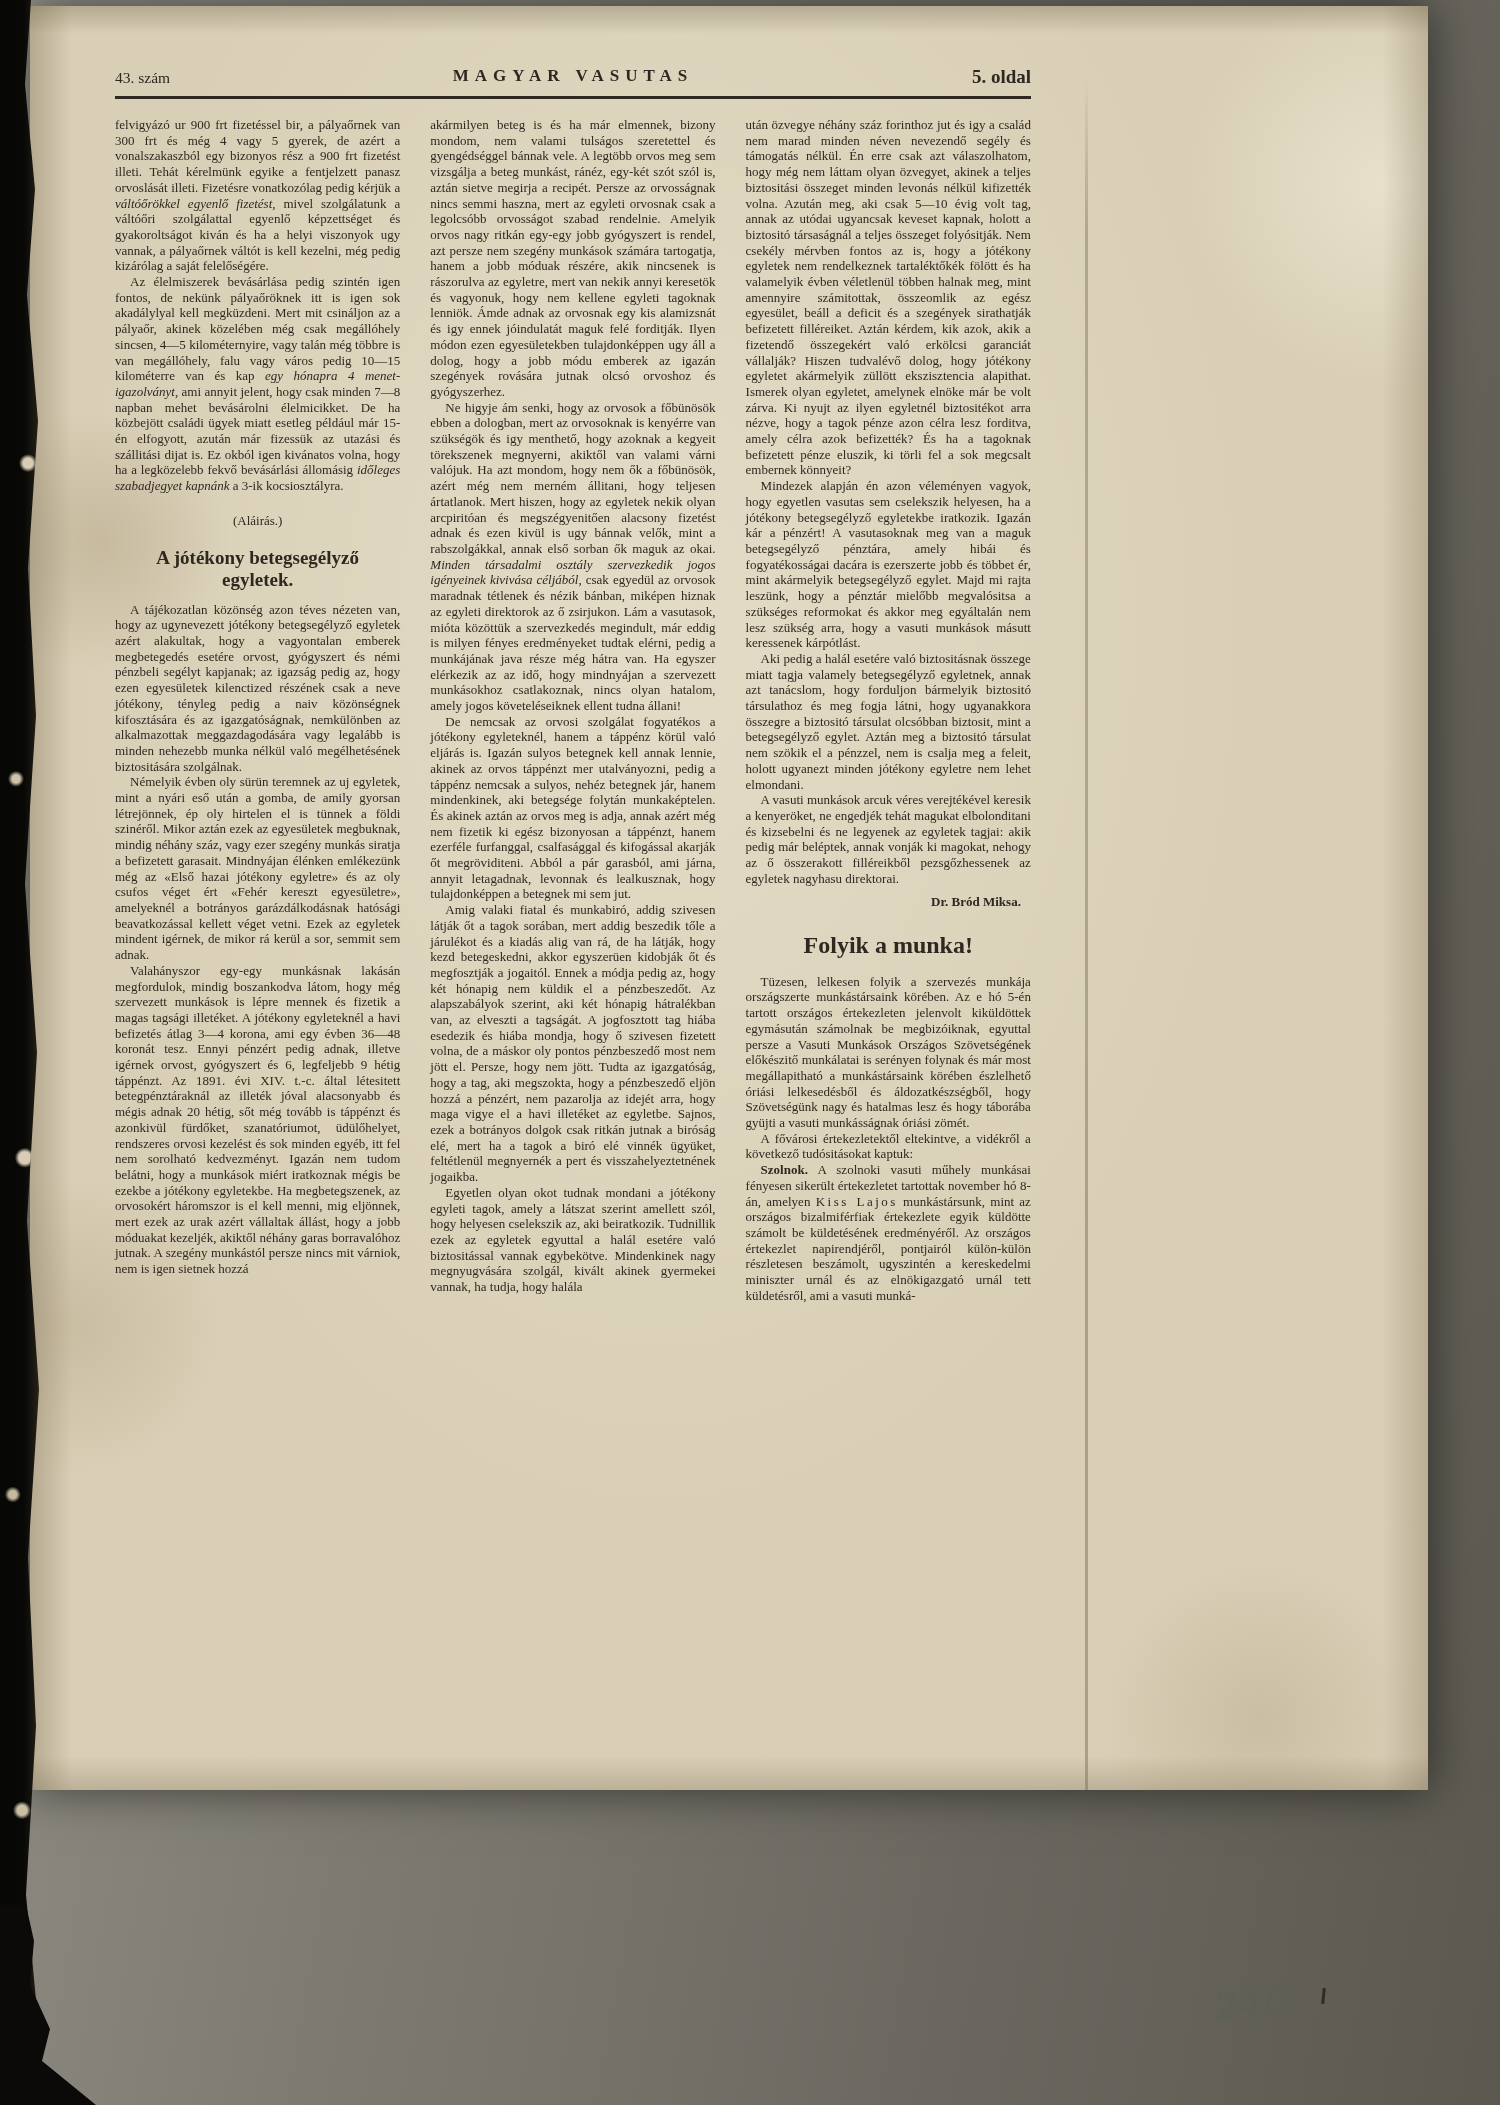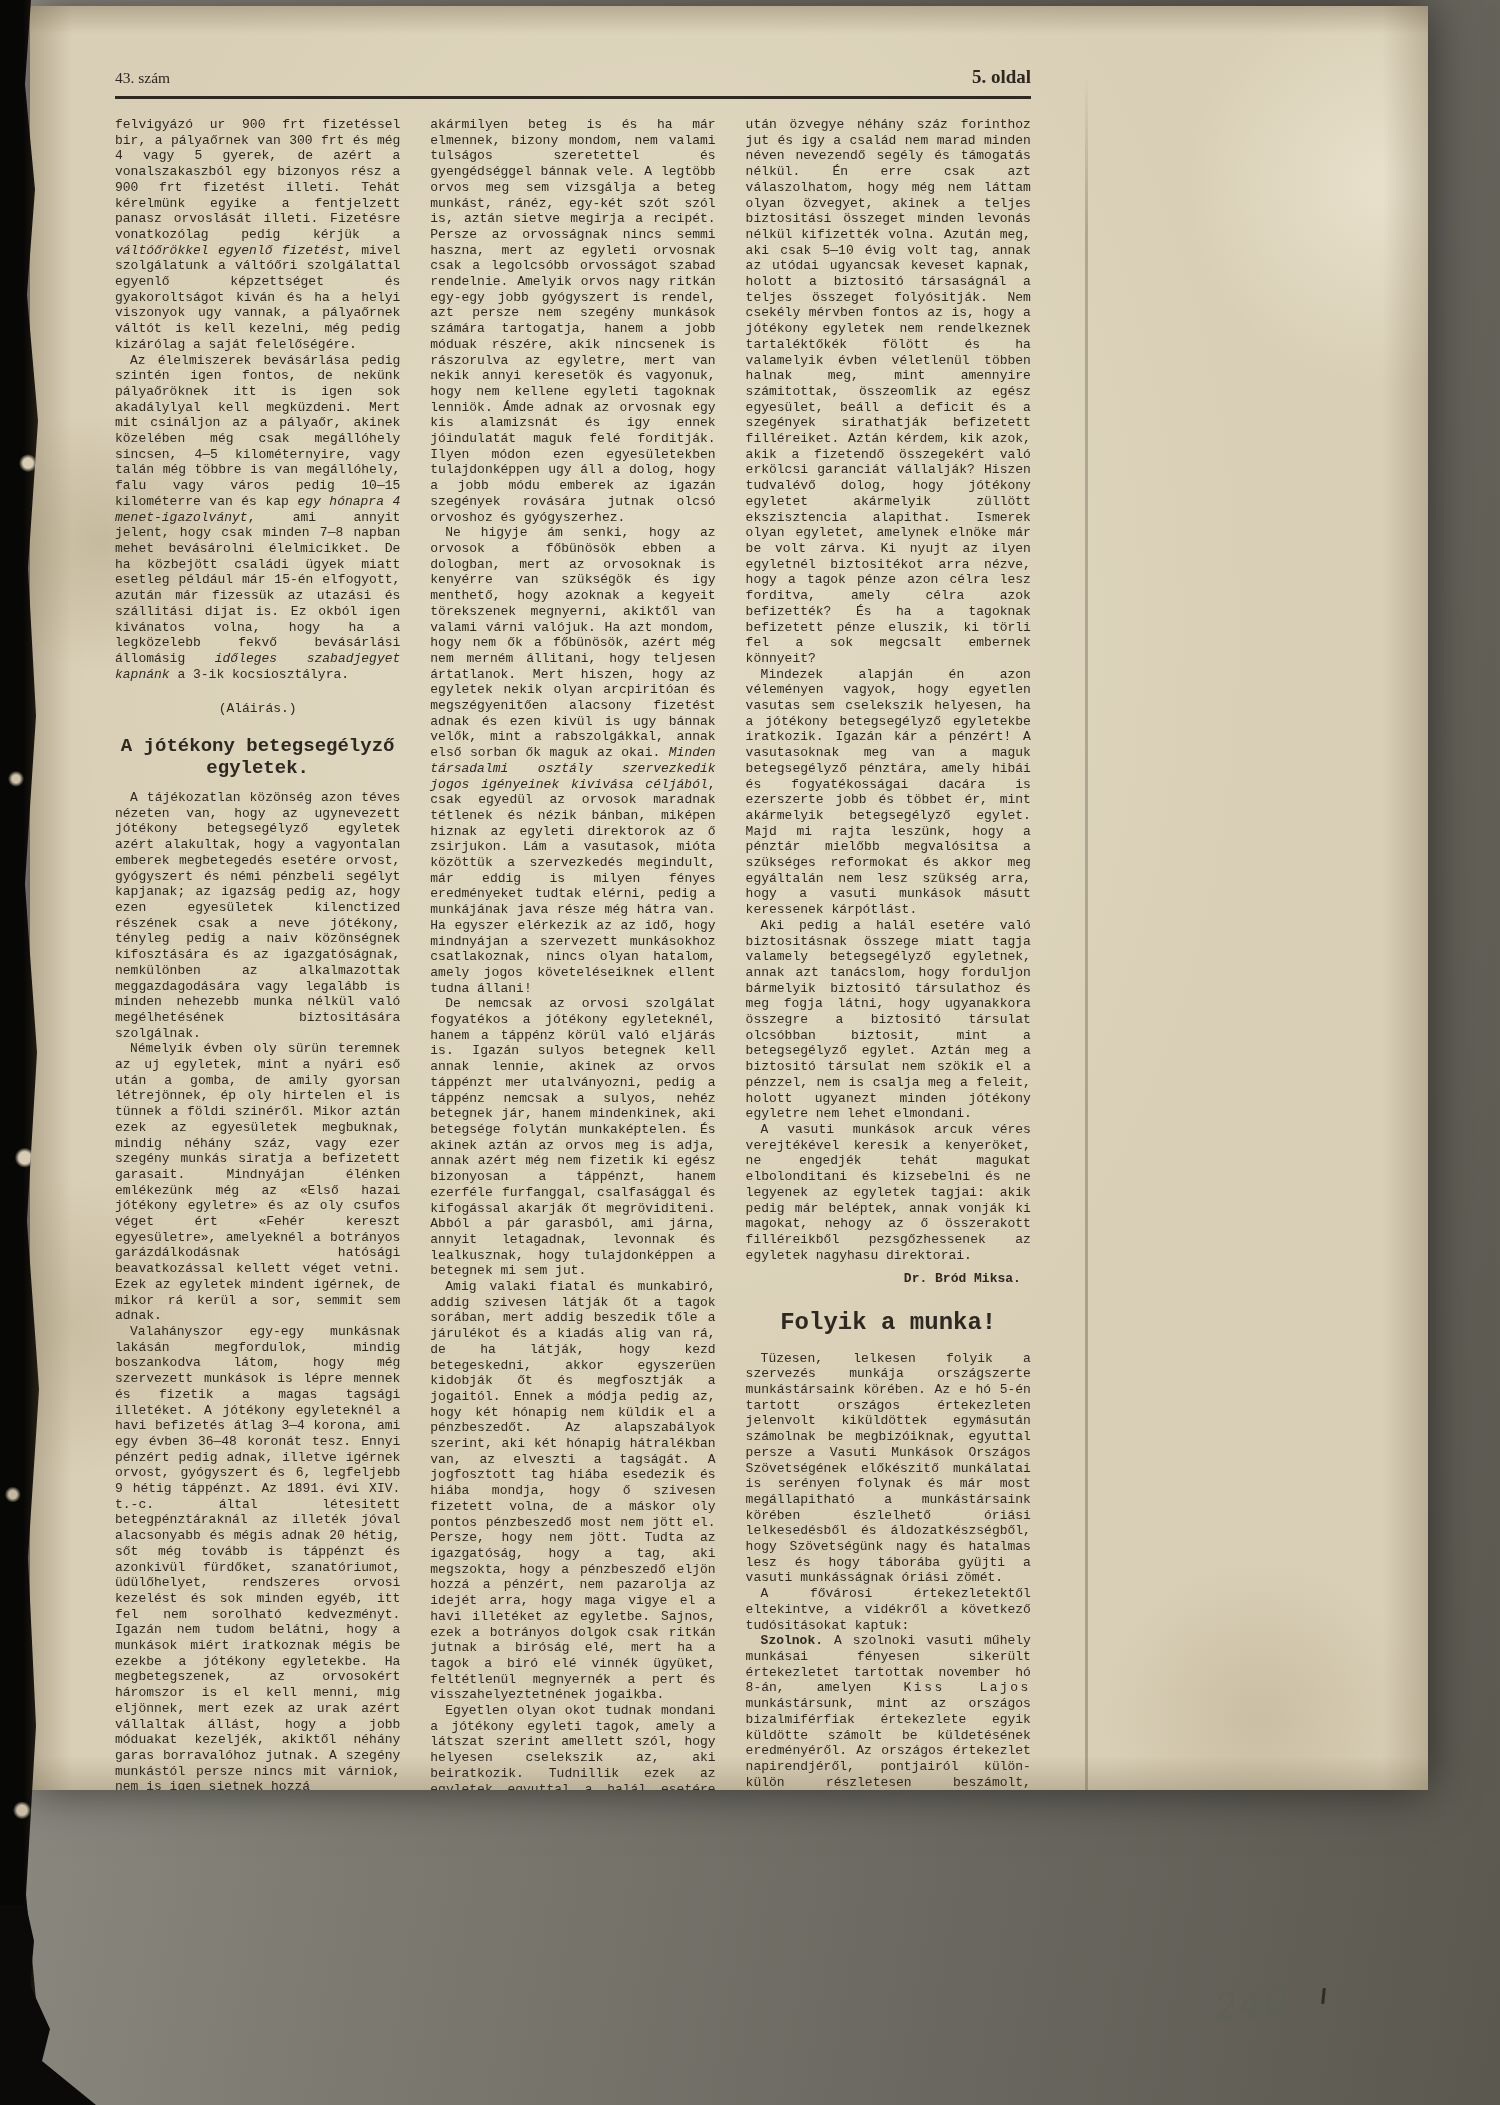--- a/index.html
+++ b/index.html
@@ -46,21 +46,21 @@
     position:absolute; left:1055px; top:70px; width:3px; height:1945px; z-index:5;
     background:linear-gradient(180deg, rgba(40,35,25,0), rgba(40,35,25,.45) 8%, rgba(40,35,25,.5) 86%, rgba(40,35,25,0));
     opacity:.55;
   }
   .content { position:absolute; left:85px; top:60px; width:916px; color:#2e2820; }
   .pg-header { position:relative; display:flex; justify-content:space-between; align-items:baseline; height:24px; }
   .issue { font-size:15.5px; }
   .masthead { position:absolute; left:0; right:0; text-align:center; font-size:17px; font-weight:bold; letter-spacing:6px; }
   .pageno { font-size:19px; font-weight:bold; }
   .header-rule { border-bottom:3px solid #2e2820; margin-top:6px; }
-  .columns { display:flex; gap:30px; margin-top:18px;font-family:Liberation Mono, monospace; }
+  .columns { display:flex; gap:30px; margin-top:18px; }
   .col { flex:0 0 285.3px; width:285.3px; font-size:13px; line-height:15.7px; text-align:justify; }
   .col p { text-indent:15px; margin:0; }
   .col p.cont { text-indent:0; }
   .col p.center { text-align:center; text-indent:0; margin:19px 0 8px; }
   .col p.signature { text-align:right; font-weight:bold; text-indent:0; margin:8px 10px 6px 0; }
   .col h2.art-title { text-align:center; font-size:19px; line-height:1.16; font-weight:bold; margin:18px 4px 11px; }
   .col h2.art-title-lg { text-align:center; font-size:24px; line-height:1.15; font-weight:bold; margin:22px 0 14px; }
   .sperr { letter-spacing:2.5px; }
   .handwritten {
     position:absolute; left:1215px; top:1984px; z-index:6;
@@ -73,20 +73,21 @@
     background:#23201a; transform:rotate(6deg); opacity:.8;
   }
 </style>
 </head>
 <body>
 
 <div class="paper">
   <div class="content">
     <div class="pg-header">
       <span class="issue">43. szám</span>
+      <span class="masthead">MAGYAR VASUTAS</span>
       <span class="pageno">5. oldal</span>
     </div>
     <div class="header-rule"></div>
     <div class="columns" id="columns">
         <div class="col">
           <p class="cont">felvigyázó ur 900 frt fizetéssel bir, a pályaőrnek van 300 frt és még 4 vagy 5 gyerek, de azért a vonalszakaszból egy bizonyos rész a 900 frt fizetést illeti. Tehát kérelmünk egyike a fentjelzett panasz orvoslását illeti. Fizetésre vonatkozólag pedig kérjük a <i>váltóőrökkel egyenlő fizetést</i>, mivel szolgálatunk a váltóőri szolgálattal egyenlő képzettséget és gyakoroltságot kiván és ha a helyi viszonyok ugy vannak, a pályaőrnek váltót is kell kezelni, még pedig kizárólag a saját felelőségére.</p>
           <p class="p">Az élelmiszerek bevásárlása pedig szintén igen fontos, de nekünk pályaőröknek itt is igen sok akadálylyal kell megküzdeni. Mert mit csináljon az a pályaőr, akinek közelében még csak megállóhely sincsen, 4—5 kilométernyire, vagy talán még többre is van megállóhely, falu vagy város pedig 10—15 kilométerre van és kap <i>egy hónapra 4 menet-igazolványt</i>, ami annyit jelent, hogy csak minden 7—8 napban mehet bevásárolni élelmicikket. De ha közbejött családi ügyek miatt esetleg például már 15-én elfogyott, azután már fizessük az utazási és szállitási dijat is. Ez okból igen kivánatos volna, hogy ha a legközelebb fekvő bevásárlási állomásig <i>időleges szabadjegyet kapnánk</i> a 3-ik kocsiosztályra.</p>
           <p class="center">(Aláirás.)</p>
           <h2 class="art-title">A jótékony betegsegélyző egyletek.</h2>
           <p class="p">A tájékozatlan közönség azon téves nézeten van, hogy az ugynevezett jótékony betegsegélyző egyletek azért alakultak, hogy a vagyontalan emberek megbetegedés esetére orvost, gyógyszert és némi pénzbeli segélyt kapjanak; az igazság pedig az, hogy ezen egyesületek kilenctized részének csak a neve jótékony, tényleg pedig a naiv közönségnek kifosztására és az igazgatóságnak, nemkülönben az alkalmazottak meggazdagodására vagy legalább is minden nehezebb munka nélkül való megélhetésének biztositására szolgálnak.</p>

